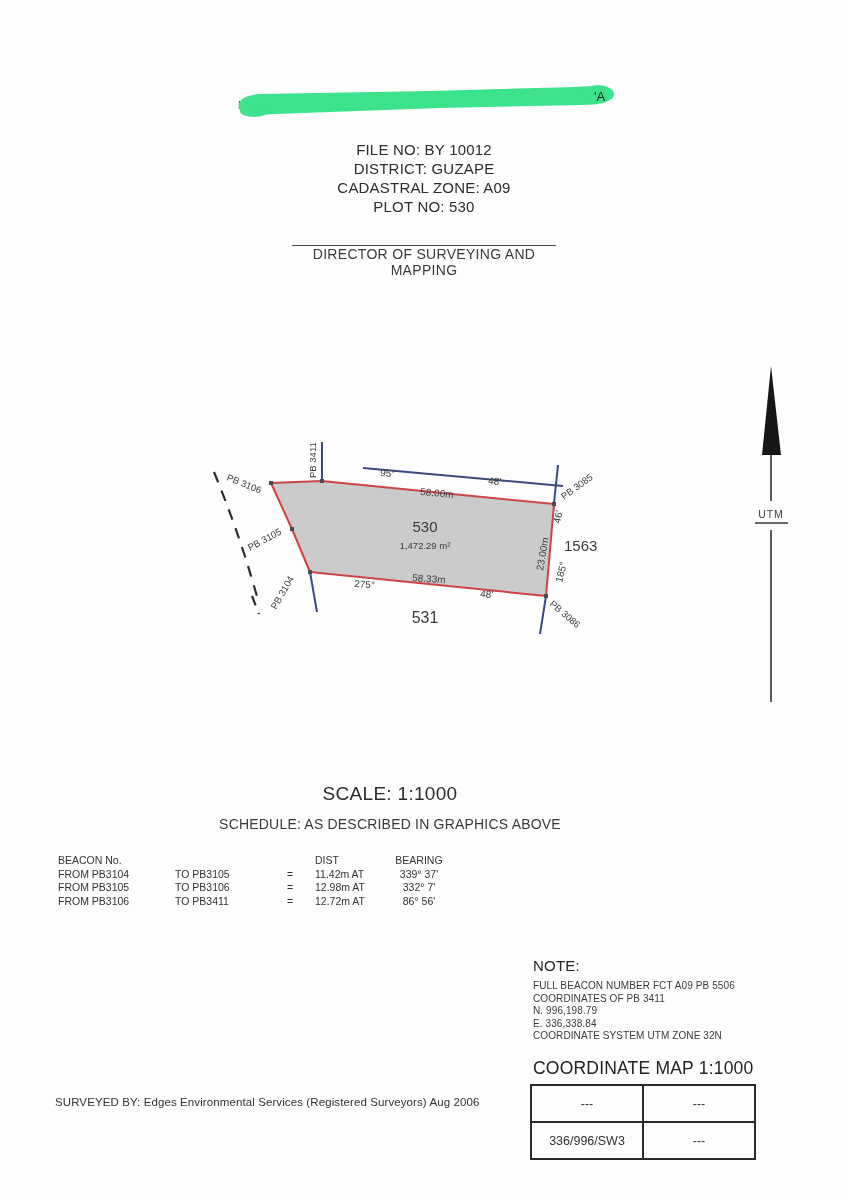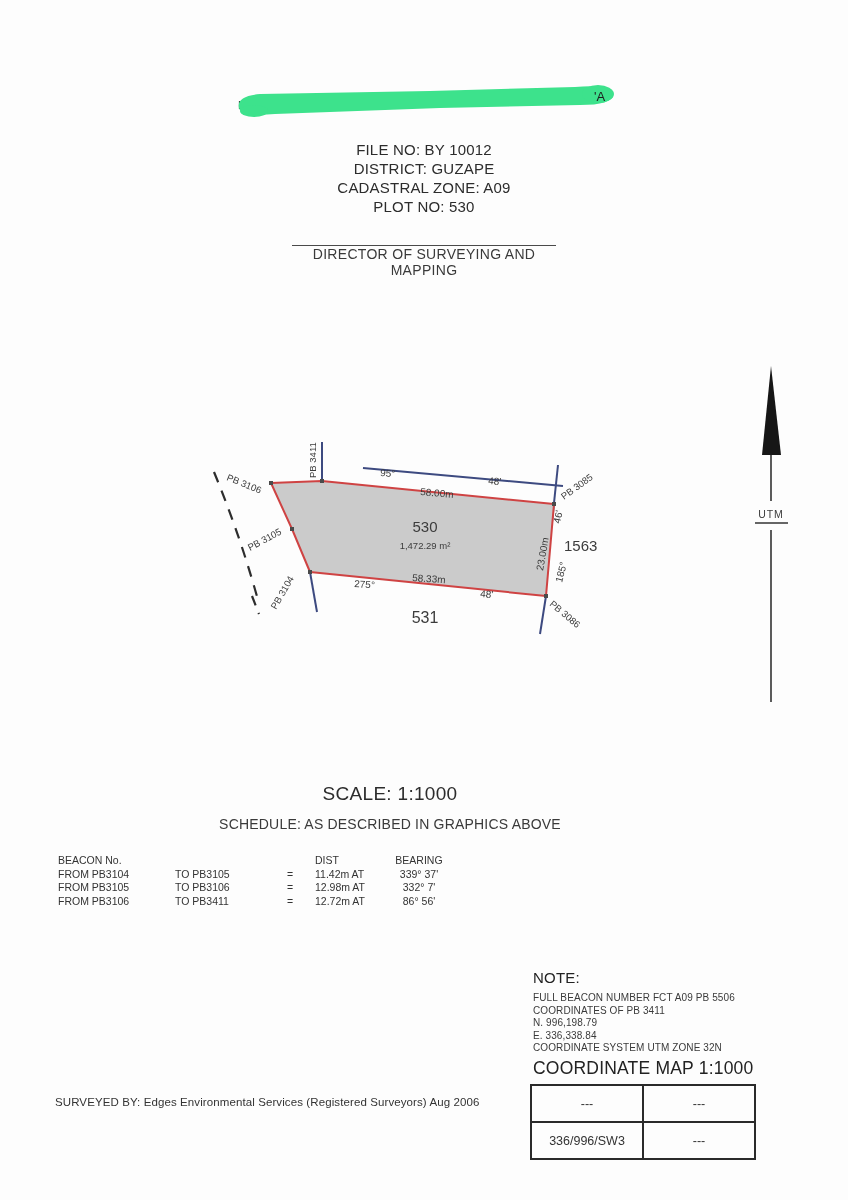--- a/index.html
+++ b/index.html
@@ -156,21 +156,21 @@
         <td>FROM PB3106</td>
         <td>TO PB3411</td>
         <td>=</td>
         <td>12.72m AT</td>
         <td class="bt-c5">86° 56'</td>
       </tr>
     </tbody>
       </table>
   </div>
 
-  <div class="abs" style="left:533px;top:957px;width:280px;margin-top:12px;">
+  <div class="abs" style="left:533px;top:957px;width:280px;">
     <div class="note-head">NOTE:</div>
     <div style="margin-top:6px;">
       <div class="note-line">FULL BEACON NUMBER FCT A09 PB 5506</div>
       <div class="note-line">COORDINATES OF PB 3411</div>
       <div class="note-line">N. 996,198.79</div>
       <div class="note-line">E. 336,338.84</div>
       <div class="note-line">COORDINATE SYSTEM UTM ZONE 32N</div>
     </div>
   </div>
 

